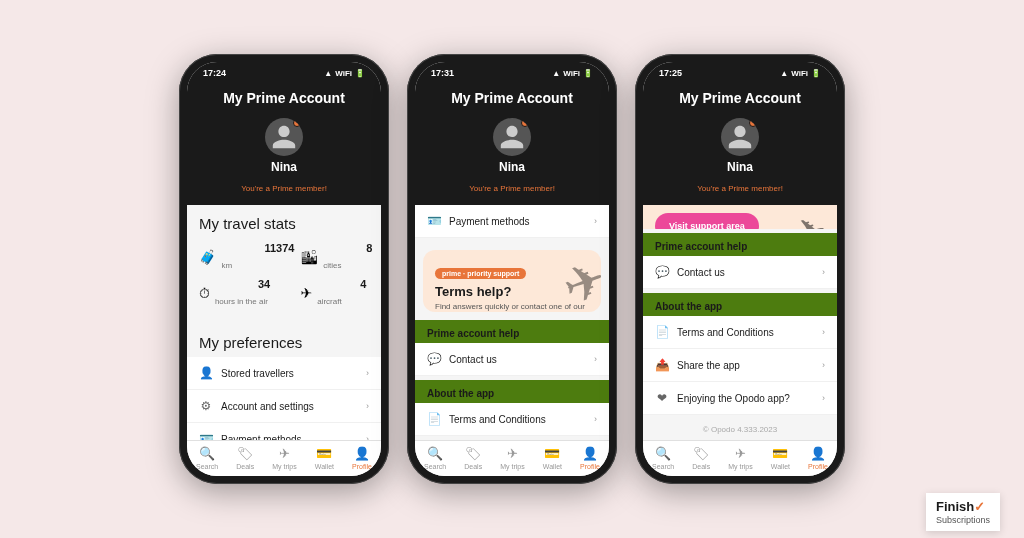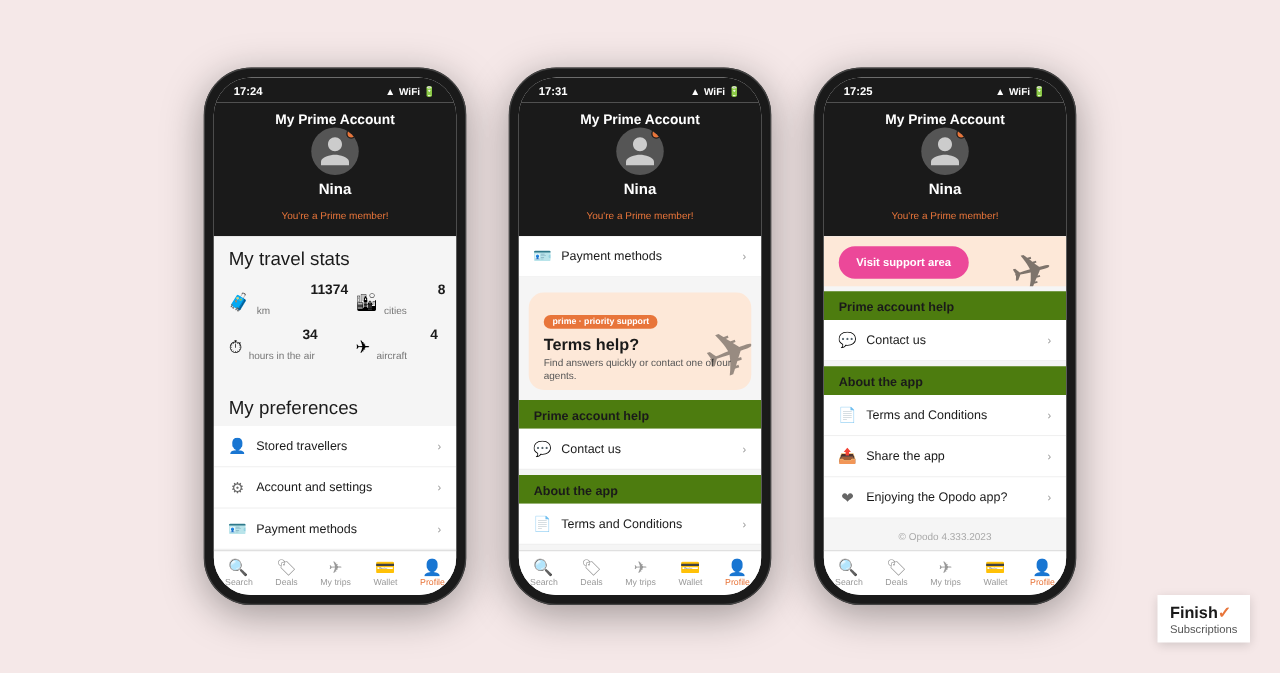--- a/index.html
+++ b/index.html
@@ -11,21 +11,21 @@
       display: flex;
       align-items: center;
       justify-content: center;
       font-family: -apple-system, BlinkMacSystemFont, 'Segoe UI', sans-serif;
       overflow: hidden;
       position: relative;
     }
 
     .phones-container {
       display: flex;
-      gap: 34px;
+      gap: 18px;
       align-items: center;
       padding: 20px;
     }
 
     
     .phone {
       width: 210px;
       height: 430px;
       background: #1a1a1a;
       border-radius: 38px;
@@ -68,23 +68,23 @@
     
     .app-header {
       background: #1a1a1a;
       color: white;
       text-align: center;
       padding: 8px 10px 12px;
       flex-shrink: 0;
     }
 
     .app-header .title {
-      font-size: 11px;
+      font-size: 14px;
       font-weight: 600;
-      margin-bottom: 0;
+      margin-bottom: 12px;
     }
 
     .avatar-circle {
       width: 38px;
       height: 38px;
       border-radius: 50%;
       background: #555;
       margin: 0 auto 4px;
       display: flex;
       align-items: center;
@@ -324,21 +324,21 @@
     .version-text {
       font-size: 8px;
       color: #aaa;
       text-align: center;
       padding: 6px;
     }
 
     
     .branding {
       position: absolute;
-      bottom: 24px;
+      bottom: 7px;
       right: 24px;
       background: white;
       padding: 6px 10px;
       border-radius: 0;
       box-shadow: 0 2px 8px rgba(0,0,0,0.15);
     }
 
     .brand-text {
       font-size: 13px;
       font-weight: 700;

